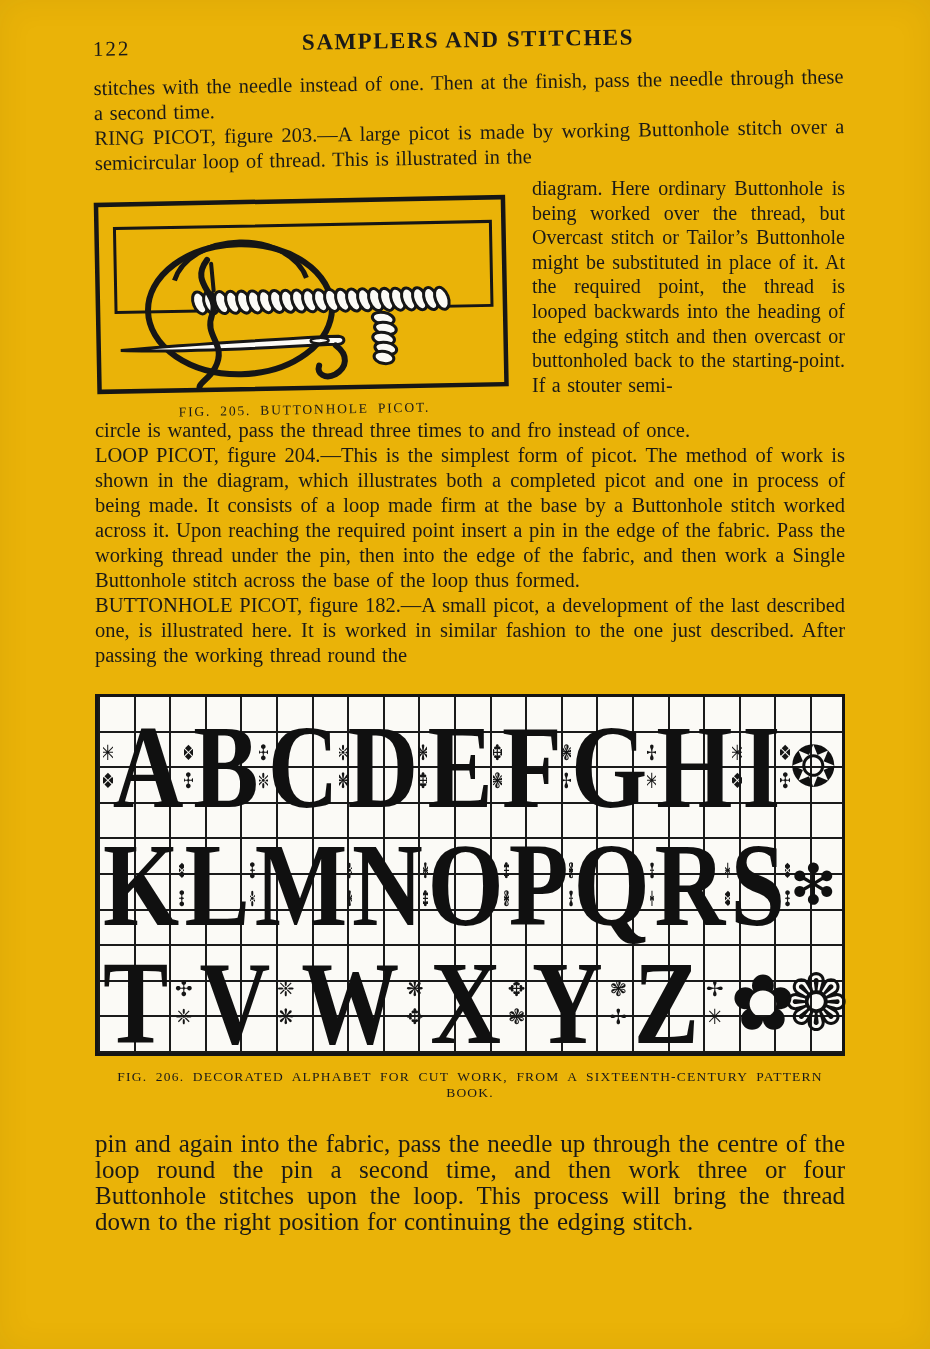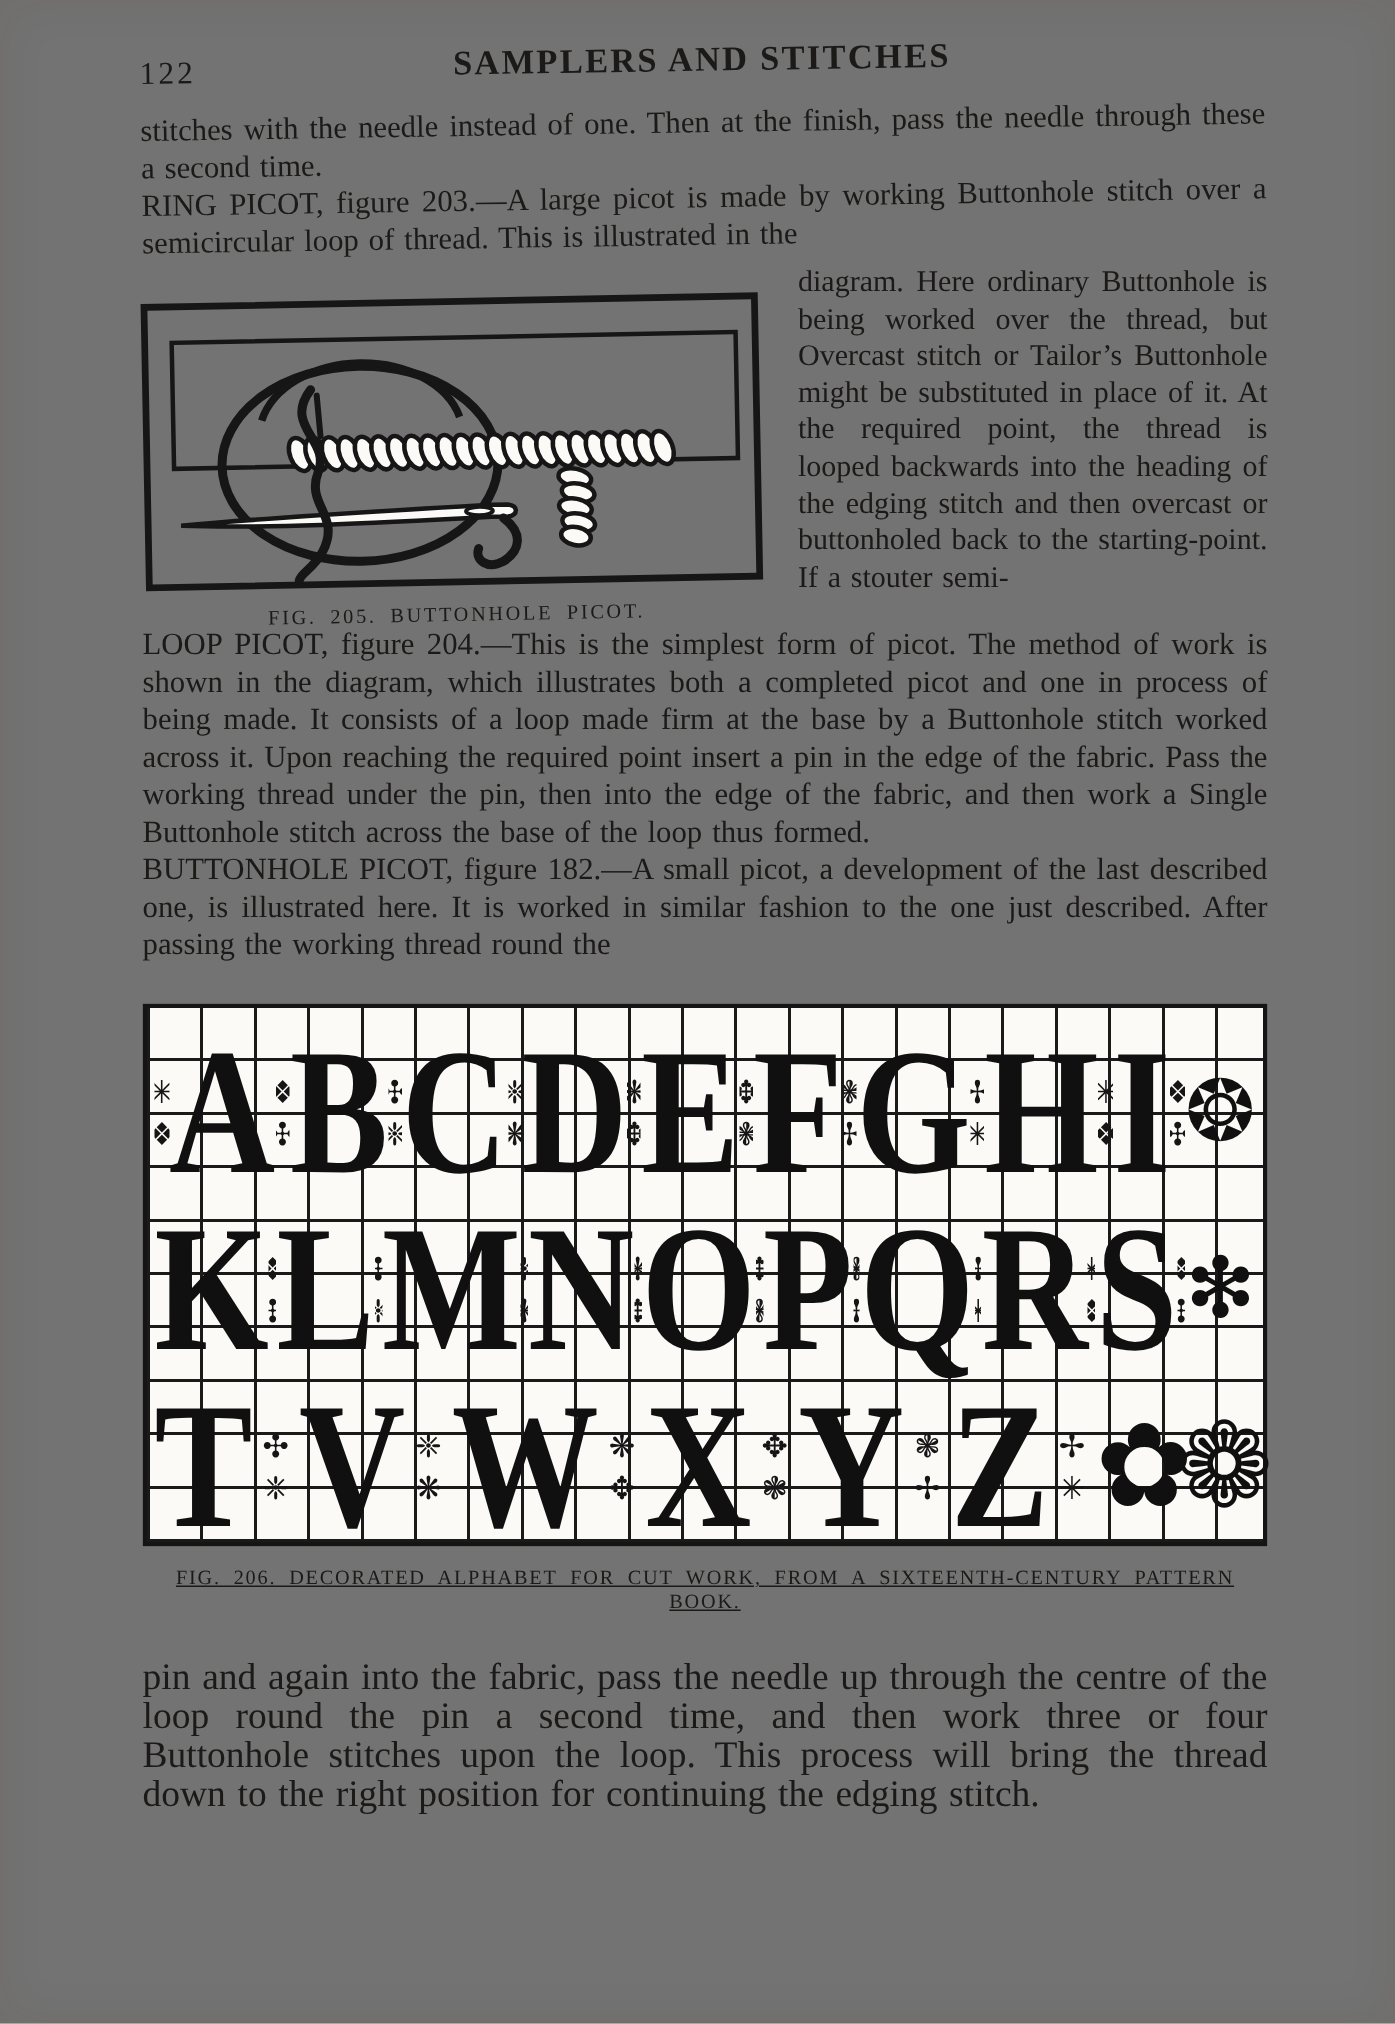--- a/index.html
+++ b/index.html
@@ -1,19 +1,19 @@
 <!DOCTYPE html>
 <html><head>
 <meta charset="utf-8">
 <style>
   * { box-sizing: border-box; }
   html, body { margin: 0; padding: 0; background: #d9d6d0; }
   .page {
     width: 930px; height: 1349px;
-    background: #737373;
+    background: #eab308;
     color: #1b1a18;
     font-family: "Liberation Serif", serif;
     padding: 30px 85px 0 95px;
     position: relative;
     overflow: hidden;
     box-shadow: inset 0 0 32px rgba(60,50,30,0.08);
   }
   .tilt { transform: rotate(-0.9deg); transform-origin: 0 100%; }
   .page-head { position: relative; height: 36px; margin-bottom: 10px; }
   .page-num { position: absolute; left: 0; top: 7px; font-size: 21px; letter-spacing: 2px; }
@@ -54,21 +54,21 @@
     transform: scaleY(1.22); font-family: "Liberation Serif", serif; color: #101010;
   }
   .orn {
     flex: 0 1 auto; min-width: 0; overflow: hidden;
     display: flex; flex-direction: column; align-items: center; gap: 7px;
     font-size: 21px; line-height: 1; color: #151515;
     font-family: "DejaVu Sans", sans-serif;
   }
   .tail { flex: 0 0 auto; font-size: 56px; line-height: 1; font-family: "DejaVu Sans", sans-serif; color: #101010; }
   .r3 .tail { font-size: 78px; letter-spacing: -12px; }
-  .cap206 { letter-spacing: 1.2px; margin-top: 13px; text-decoration: underline; }
+  .cap206 { letter-spacing: 1.2px; margin-top: 13px; }
   .closing { margin-top: 30px; font-size: 25px; line-height: 26px; }
 </style>
 </head>
 <body>
 
 <div class="page">
 
   <div class="tilt">
     <header class="page-head">
       <span class="page-num">122</span>
@@ -123,20 +123,21 @@
         <ellipse cx="224" cy="143" rx="9" ry="2.8" fill="none" stroke="#161616" stroke-width="2.5"></ellipse>
         <path d="M 240,148 C 253,158 251,170 239,177 C 229,182 220,176 223,168" fill="none" stroke="#161616" stroke-width="6" stroke-linecap="round"></path>
         <path d="M 113,60 C 94,84 126,94 117,115 C 108,137 132,144 119,168 C 113,179 104,182 103,187" fill="none" stroke="#161616" stroke-width="6" stroke-linecap="round"></path>
         <path d="M 117,64 L 119,91" fill="none" stroke="#161616" stroke-width="4" stroke-linecap="round"></path>
       </svg>
       <figcaption class="caption">FIG. 205. BUTTONHOLE PICOT.</figcaption>
     </figure>
     <p class="body col">diagram. Here ordinary Buttonhole is being worked over the thread, but Overcast stitch or Tailor’s Buttonhole might be substituted in place of it. At the required point, the thread is looped backwards into the heading of the edging stitch and then overcast or buttonholed back to the starting-point. If a stouter semi-</p>
   </div>
 
+  <p class="body">circle is wanted, pass the thread three times to and fro instead of once.</p>
   <p class="body">LOOP PICOT, figure 204.—This is the simplest form of picot. The method of work is shown in the diagram, which illustrates both a completed picot and one in process of being made. It consists of a loop made firm at the base by a Buttonhole stitch worked across it. Upon reaching the required point insert a pin in the edge of the fabric. Pass the working thread under the pin, then into the edge of the fabric, and then work a Single Buttonhole stitch across the base of the loop thus formed.</p>
   <p class="body">BUTTONHOLE PICOT, figure 182.—A small picot, a development of the last described one, is illustrated here. It is worked in similar fashion to the one just described. After passing the working thread round the</p>
 
   <figure class="fig206" style="margin-left:0;margin-right:0;">
     <div class="chart">
       <div class="alpha-row r1">
           <span class="orn">
             <span>✳</span>
             <span>❖</span>
           </span>

